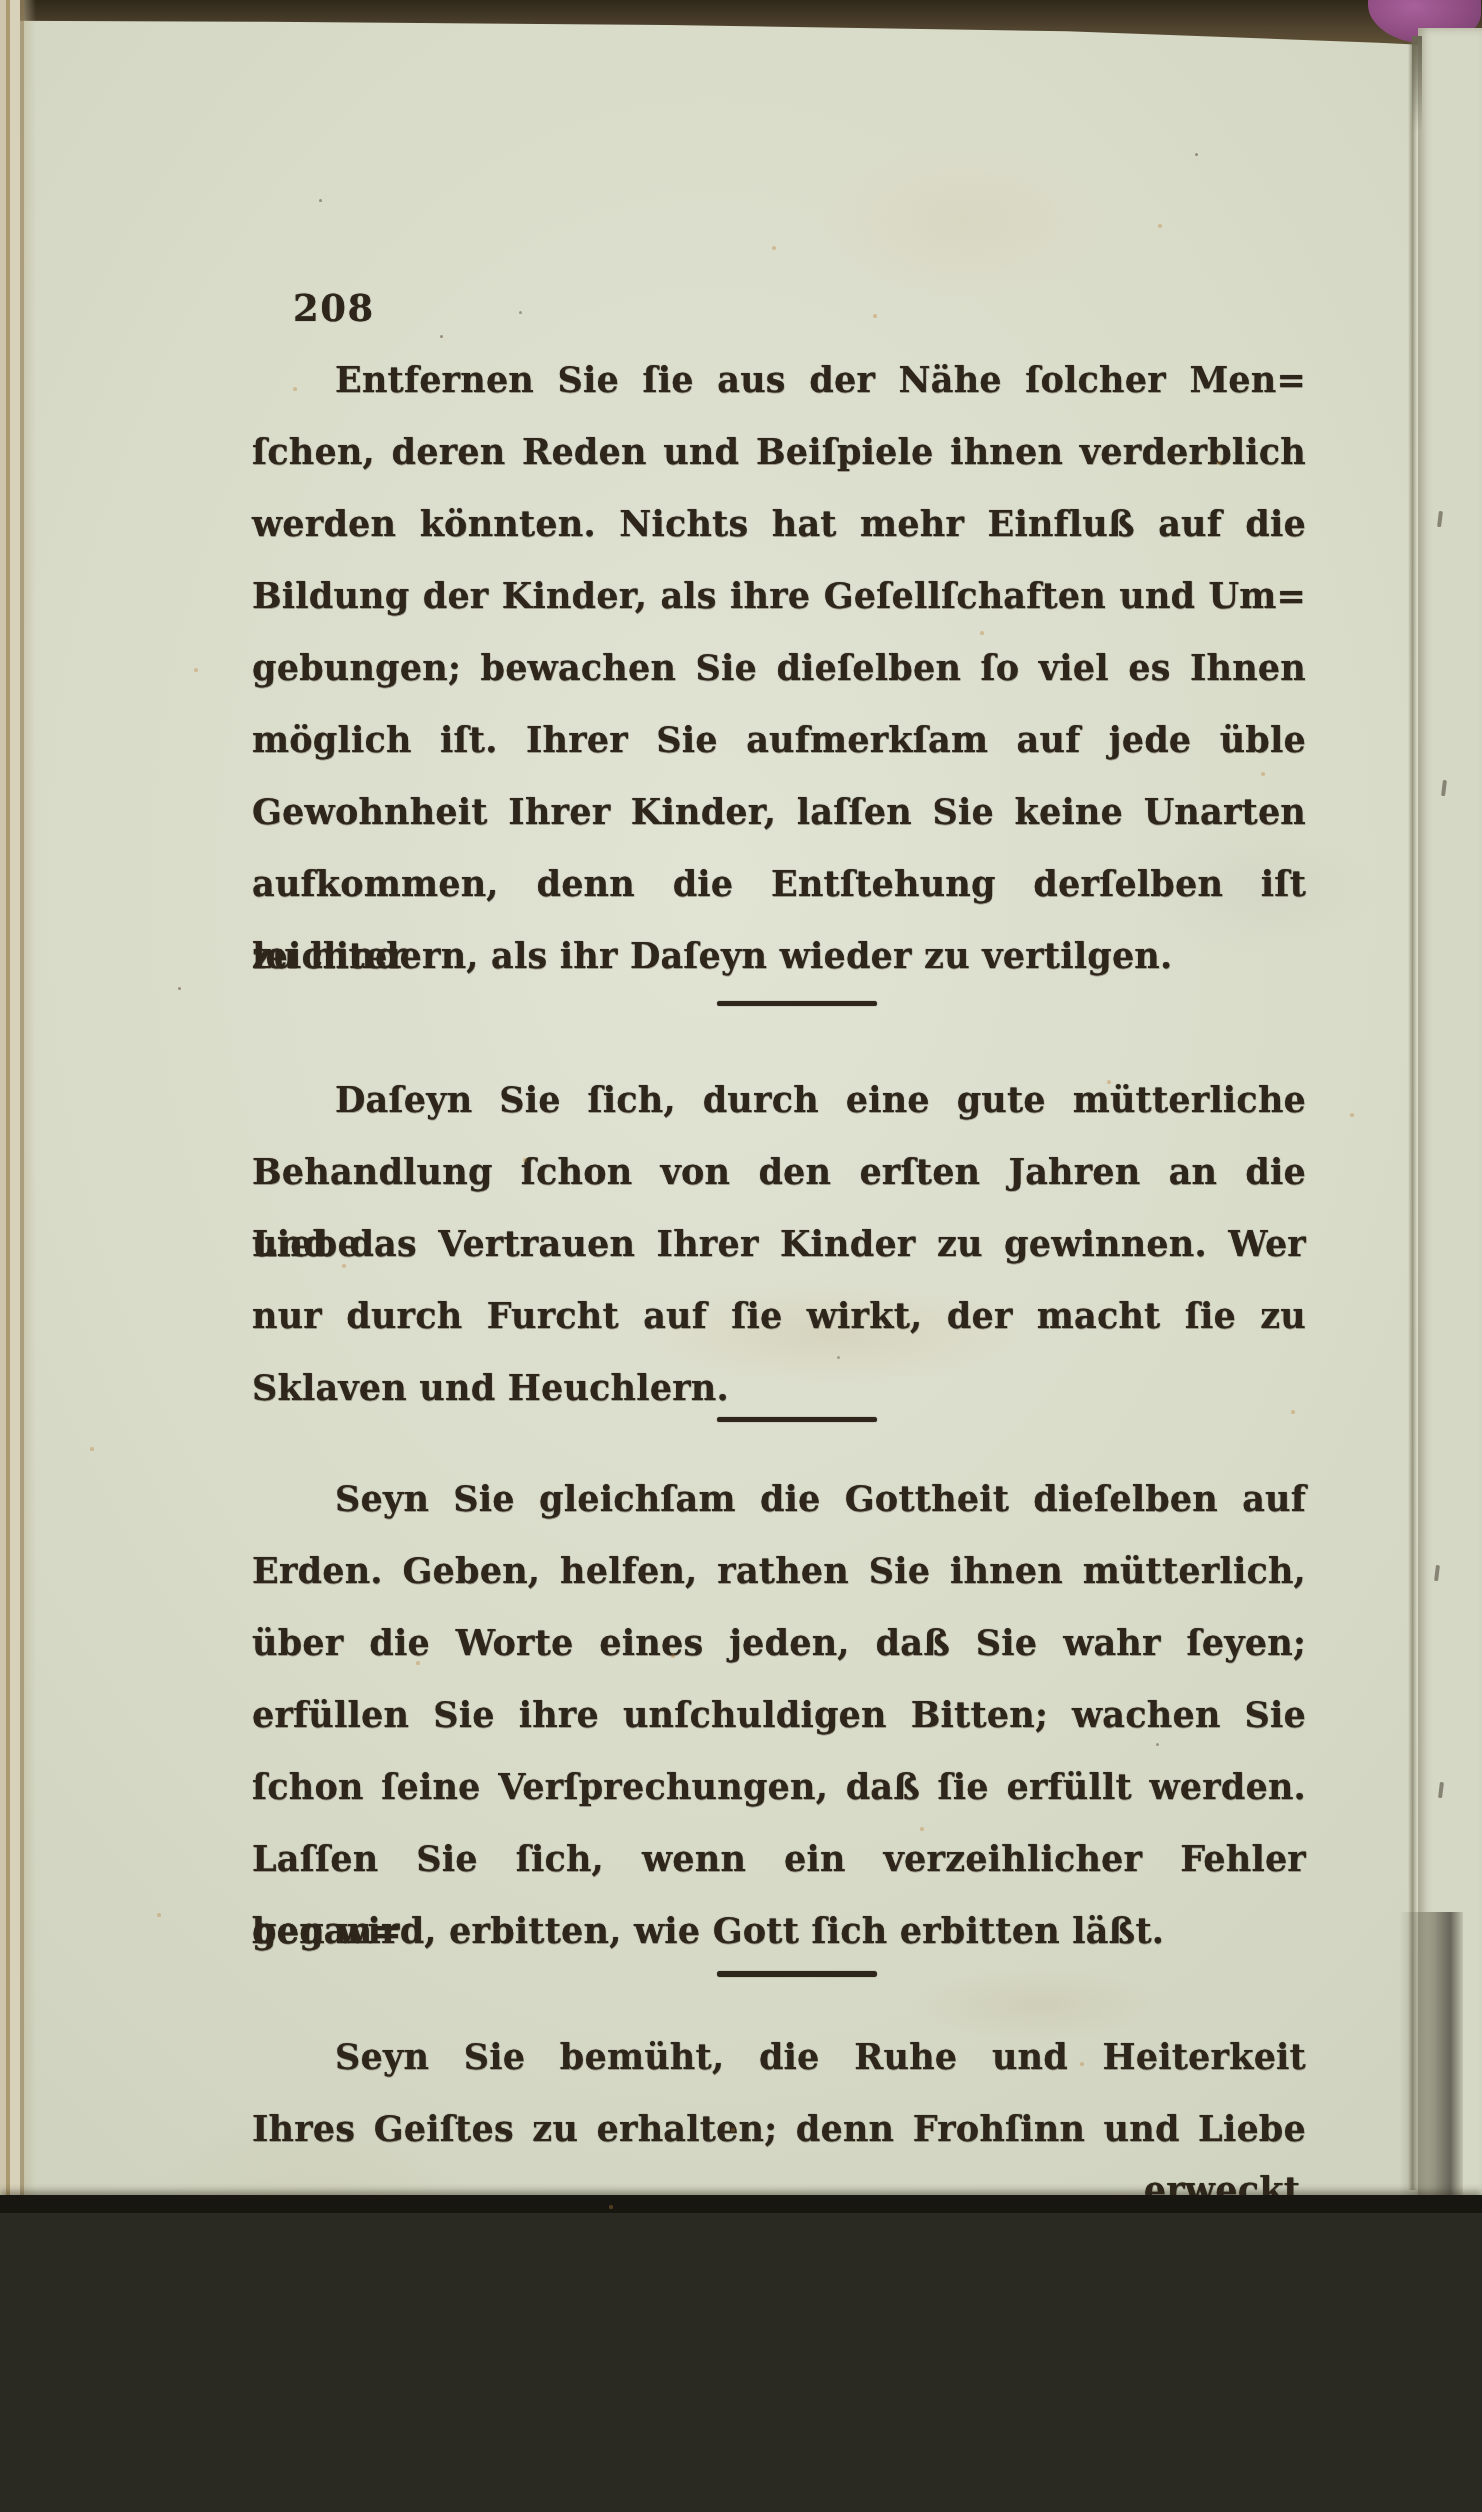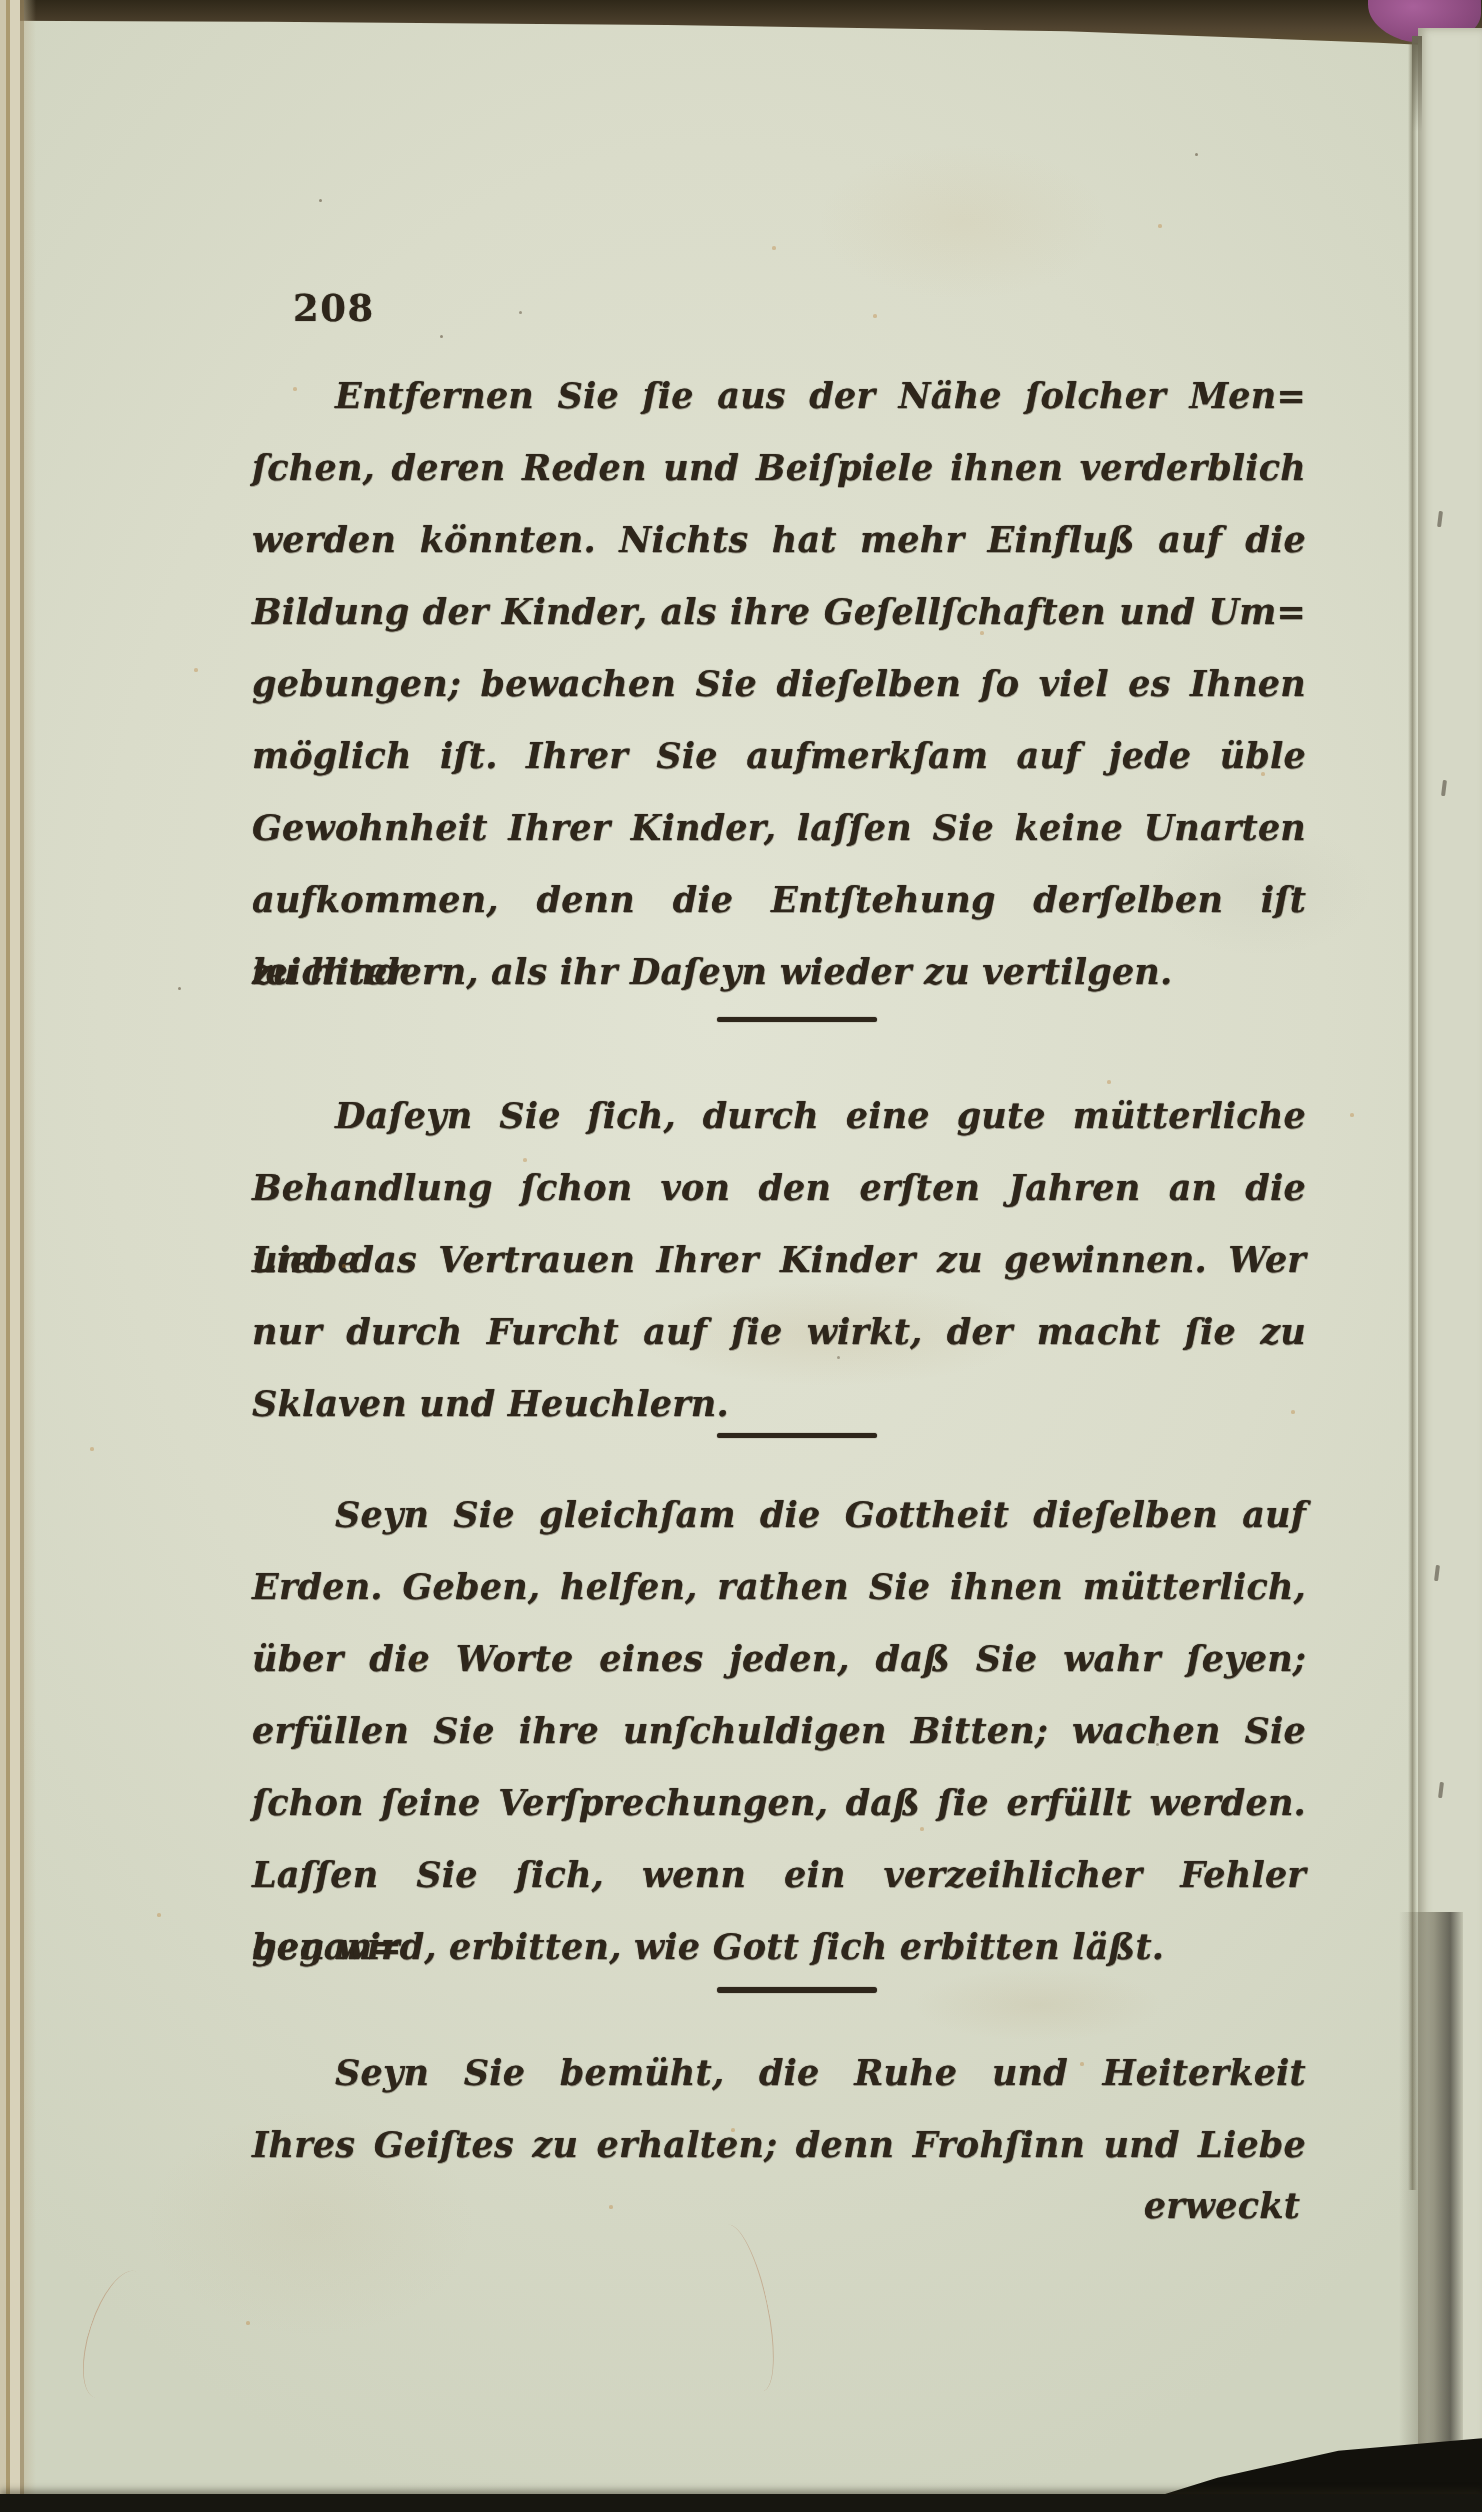--- a/index.html
+++ b/index.html
@@ -1,18 +1,18 @@
 <!DOCTYPE html>
 <html style="font-size:12px"><head>
 <meta charset="utf-8">
 <style>
   html,body{margin:0;padding:0;background:#2b2a22;}
   .page{
     position:relative;
-    width:1482px;height:2512px;
+    width:1482px;height:2213px;
     overflow:hidden;
     background:
       radial-gradient(ellipse 1112px 1556px at 48% 40%, #e1e3d3 0%, #dadcca 55%, #cfd3bf 100%);
     font-family:"DejaVu Serif","Liberation Serif",serif;
   }
   
   .stains{position:absolute;inset:0;pointer-events:none;background:
     radial-gradient(ellipse 208px 111px at 963px 222px, rgba(193,162,108,.10), transparent 70%),
     radial-gradient(ellipse 282px 74px at 830px 1334px, rgba(170,140,88,.13), transparent 70%),
     radial-gradient(ellipse 178px 52px at 1038px 2005px, rgba(170,140,88,.11), transparent 70%),
@@ -64,21 +64,21 @@
     519px 311px 0 0 rgba(75,60,40,.45),837px 1356px 0 0 rgba(75,60,40,.4),
     440px 335px 0 0 rgba(75,60,40,.5);}
   .fiber1{position:absolute;left:89px;top:2268px;width:52px;height:133px;
     border-left:1.5px solid rgba(168,92,50,.35);border-radius:60% 40% 50% 60%;transform:rotate(18deg);}
   .fiber2{position:absolute;left:723px;top:2223px;width:44px;height:170px;
     border-right:1.5px solid rgba(168,92,50,.33);border-radius:50%;transform:rotate(-12deg);}
   
   .pagenum{position:absolute;left:293px;top:286px;
     font-size:37px;font-weight:700;color:#2e261b;letter-spacing:1.5px;
     text-shadow:0 0 1.1px rgba(46,38,27,.7);}
-  .text-block{position:absolute;left:252px;top:360px;width:1054px;color:#2e261b;font-style:italic;}
+  .text-block{position:absolute;left:252px;top:344px;width:1054px;color:#2e261b;}
   .line{font-size:35px;font-weight:700;line-height:72px;height:72px;
     letter-spacing:0.2px;white-space:nowrap;
     text-align:justify;text-align-last:justify;white-space:normal;
     text-shadow:0 0 1.1px rgba(46,38,27,.65), 0.4px 0.6px 0 rgba(46,38,27,.3);}
   .indent{text-indent:83px;}
   .last{text-align-last:left;}
   .catch{text-align-last:right;margin-top:-10.4px;padding-right:6px;}
   .divider{width:160px;height:5.2px;background:#2e261b;border-radius:3px;
     margin-left:465px;box-shadow:0 0 1.1px rgba(46,38,27,.8);}
   .d1{margin-top:9px;} .d2{margin-top:-7.4px;} .d3{margin-top:4.4px;}

